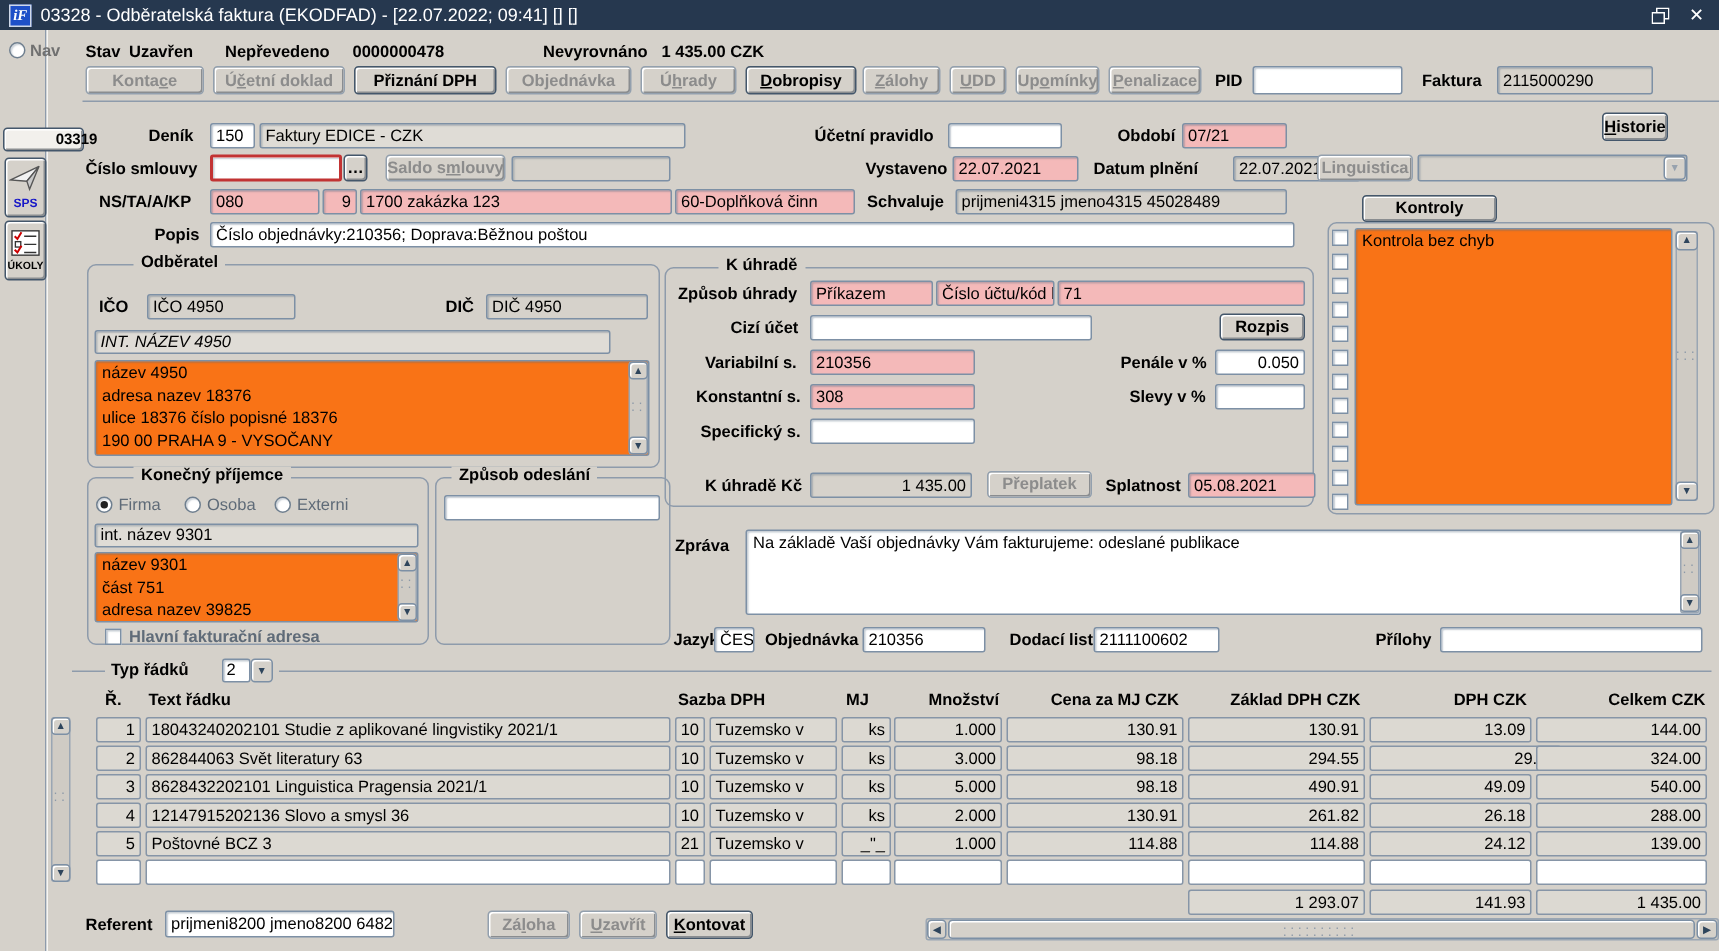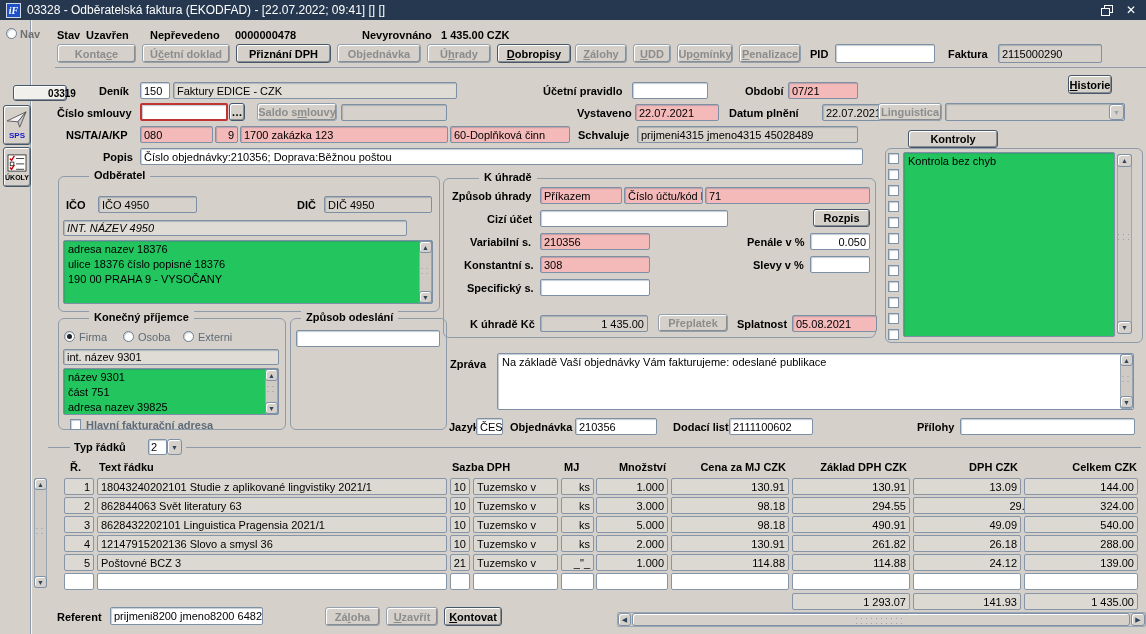--- a/index.html
+++ b/index.html
@@ -32,21 +32,21 @@
   .leg { position:absolute; top:-8px; background:#D5D1CA; padding:0 5px; font-weight:bold; white-space:nowrap; }
   .cb { position:absolute; width:11px; height:11px; background:#fff; border:1px solid #7D90A5;
         box-shadow:inset 1px 1px 1px rgba(90,110,130,.35); }
   .rad { position:absolute; width:11px; height:11px; border-radius:50%; background:#fff;
          border:1px solid #6F7F8F; box-shadow:inset 1px 1px 1px rgba(90,110,130,.3); }
   .rad.sel::after { content:""; position:absolute; left:2px; top:2px; width:5px; height:5px;
                     border-radius:50%; background:#222; }
   .hl { position:absolute; height:1px; background:#8E9BAB; }
   .vline { position:absolute; width:1px; background:#8E9BAB; }
   .vline2 { position:absolute; width:1px; background:#F6F5F3; }
-  .list { position:absolute; background:#22c55e; border:1px solid #7D90A5; border-radius:2px;
+  .list { position:absolute; background:#f97316; border:1px solid #7D90A5; border-radius:2px;
           box-shadow:inset 1px 1px 1px rgba(90,110,130,.35); overflow:hidden; padding:1px 4px; line-height:15px; }
   .list.white { background:#fff; }
   .sbt { position:absolute; background:#CFCBC4; border:1px solid #9AA6B3; border-radius:2px; }
   .sbtn { position:absolute; background:#D5D1CA; border:1px solid #7D90A5; border-radius:3px;
           display:flex; align-items:center; justify-content:center; font-size:7px; color:#2E455C;
           box-shadow:inset 1px 1px 0 #fff; cursor:pointer; }
   .thumb { position:absolute; background:#D5D1CA; border:1px solid #7D90A5; border-radius:3px;
            box-shadow:inset 1px 1px 0 #fff; cursor:pointer; }
   .dots { position:absolute; color:#8C99A8; font-size:9px; letter-spacing:2px; line-height:5px;
           text-align:center; overflow:hidden; cursor:pointer; }
@@ -74,21 +74,21 @@
           <rect x="0.5" y="3.5" width="8" height="7" fill="#26384F" stroke="#fff"></rect>
         </svg>
     </span>
     <span class="winbtn">✕</span>
   </div>
 
   <div class="vline" style="left:30px;top:20px;height:614px;"></div>
   <div class="vline2" style="left:31px;top:20px;height:614px;"></div>
   <div class="rad" style="left:6px;top:28px;"></div>
   <div class="l gray-lbl" style="left:20px;top:28px;color:#707070;">Nav</div>
-  <div class="b" style="left:13px;top:85px;width:29px;height:16px;font-size:10px;background:#F2F0EC;padding-left:48px;">03319</div>
+  <div class="b" style="left:2px;top:85px;width:29px;height:16px;font-size:10px;background:#F2F0EC;padding-left:48px;">03319</div>
   <div class="b" style="left:3px;top:105px;width:28px;height:40px;flex-direction:column;padding:1px;">
     <span>
       <svg width="22" height="18" viewBox="0 0 24 20">
           <polygon points="1,11 22,1 13,12" fill="#f2f2f2" stroke="#555" stroke-width="1"></polygon>
           <polygon points="13,12 22,1 15,18" fill="#c9c9c9" stroke="#555" stroke-width="1"></polygon>
         </svg>
     </span>
     <span style="font:bold 8px 'Liberation Sans',sans-serif;color:#1818C8;">SPS</span>
   </div>
   <div class="b" style="left:3px;top:147px;width:28px;height:40px;flex-direction:column;padding:1px;">
@@ -186,20 +186,21 @@
 
   <div class="grp" style="left:58px;top:176px;width:382px;height:136px;">
     <span class="leg" style="left:30px;">Odběratel</span>
   </div>
   <div class="l" style="left:66px;top:199px;">IČO</div>
   <div class="f gray" style="left:98px;top:196px;width:99px;">IČO 4950</div>
   <div class="l" style="left:297px;top:199px;">DIČ</div>
   <div class="f gray" style="left:324px;top:196px;width:108px;">DIČ 4950</div>
   <div class="f lg" style="left:63px;top:220px;width:344px;height:16px;font-style:italic;">INT. NÁZEV 4950</div>
   <div class="list" style="left:63px;top:240px;width:370px;height:64px;">
+    <div>název 4950</div>
     <div>adresa nazev 18376</div>
     <div>ulice 18376 číslo popisné 18376</div>
     <div>190 00 PRAHA 9 - VYSOČANY</div>
   </div>
   <div class="sbt" style="left:419px;top:241px;width:13px;height:62px;"></div>
   <div class="sbtn" style="left:419px;top:241px;width:13px;height:12px;">▲</div>
   <div class="dots" style="left:419px;top:266px;width:13px;height:10px;">··<br>··</div>
   <div class="sbtn" style="left:419px;top:291px;width:13px;height:12px;">▼</div>
 
   <div class="grp" style="left:443px;top:178px;width:433px;height:160px;">

